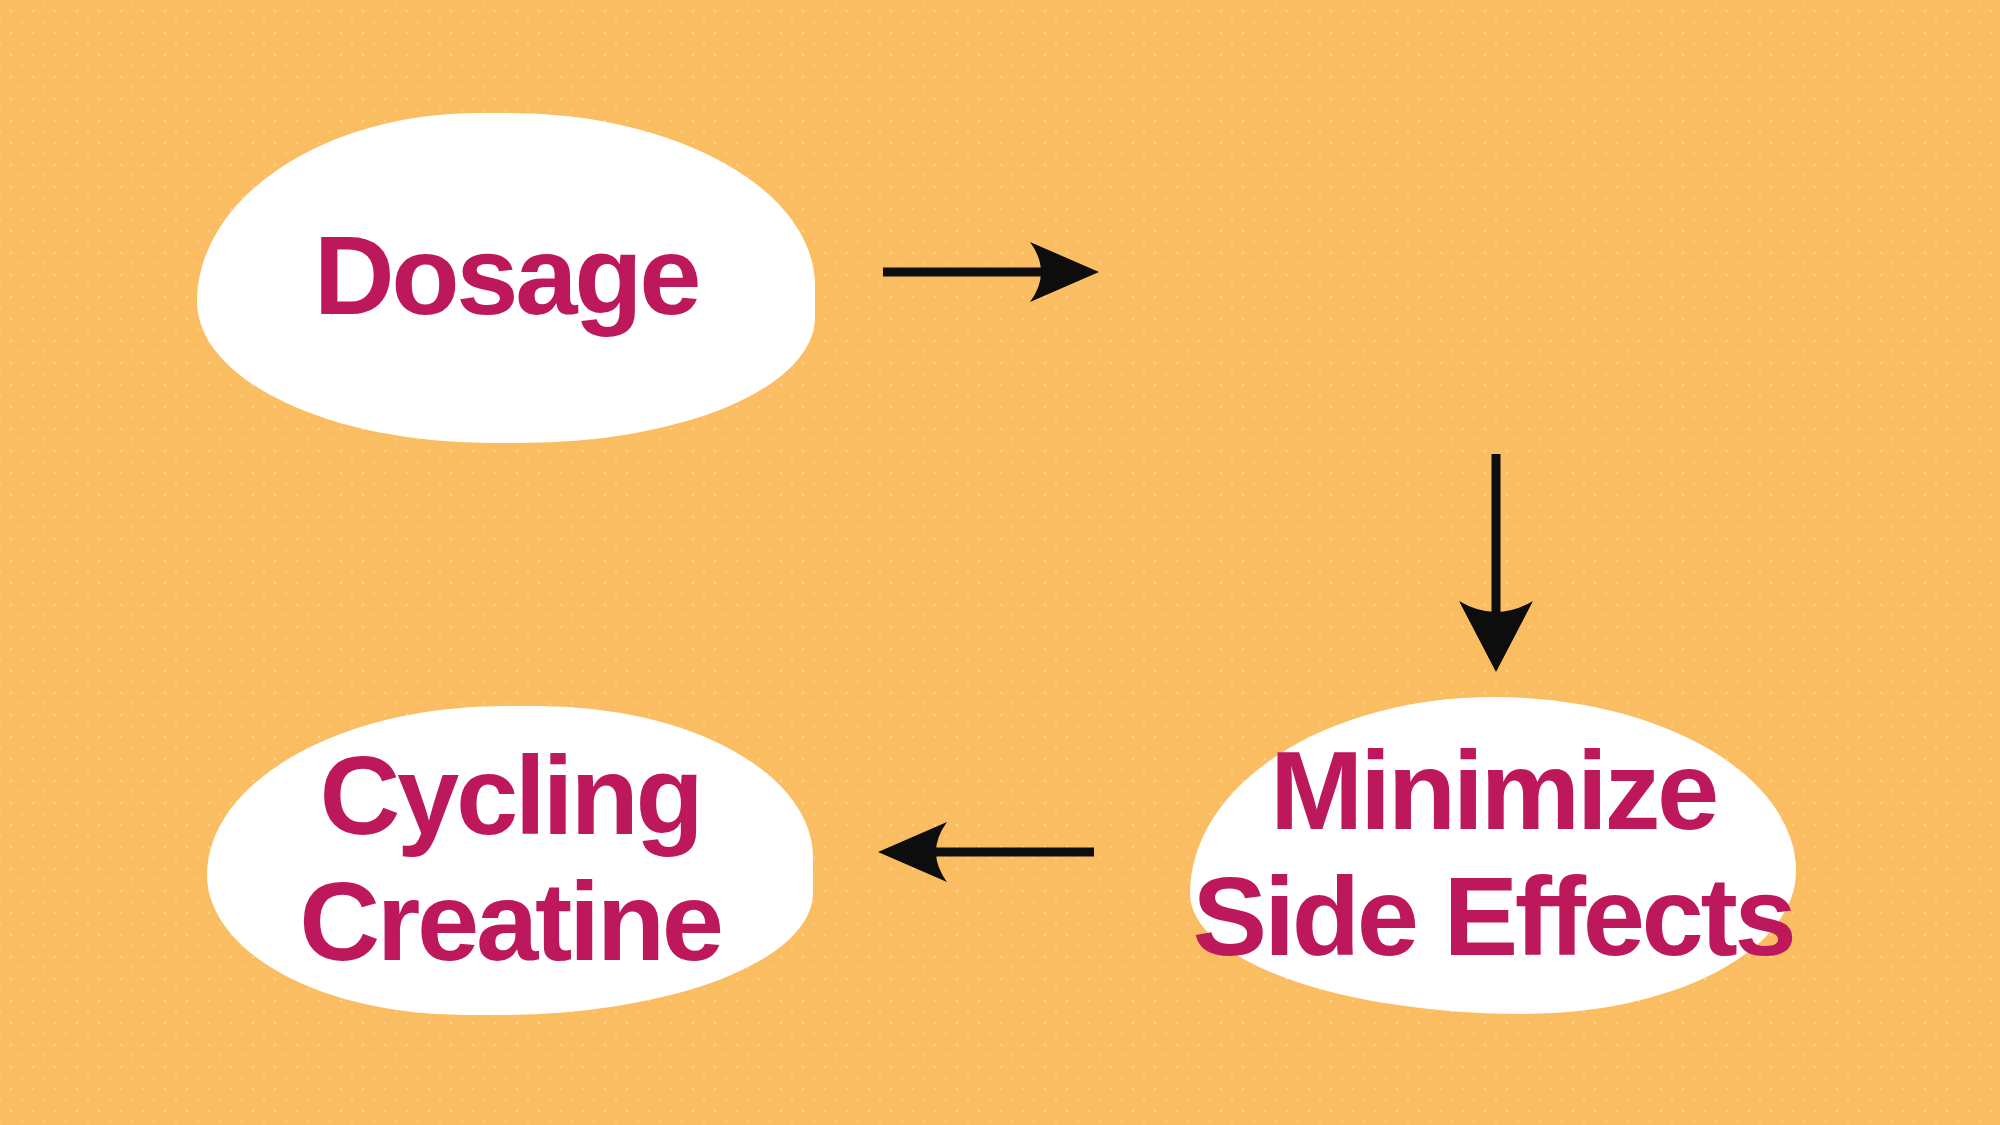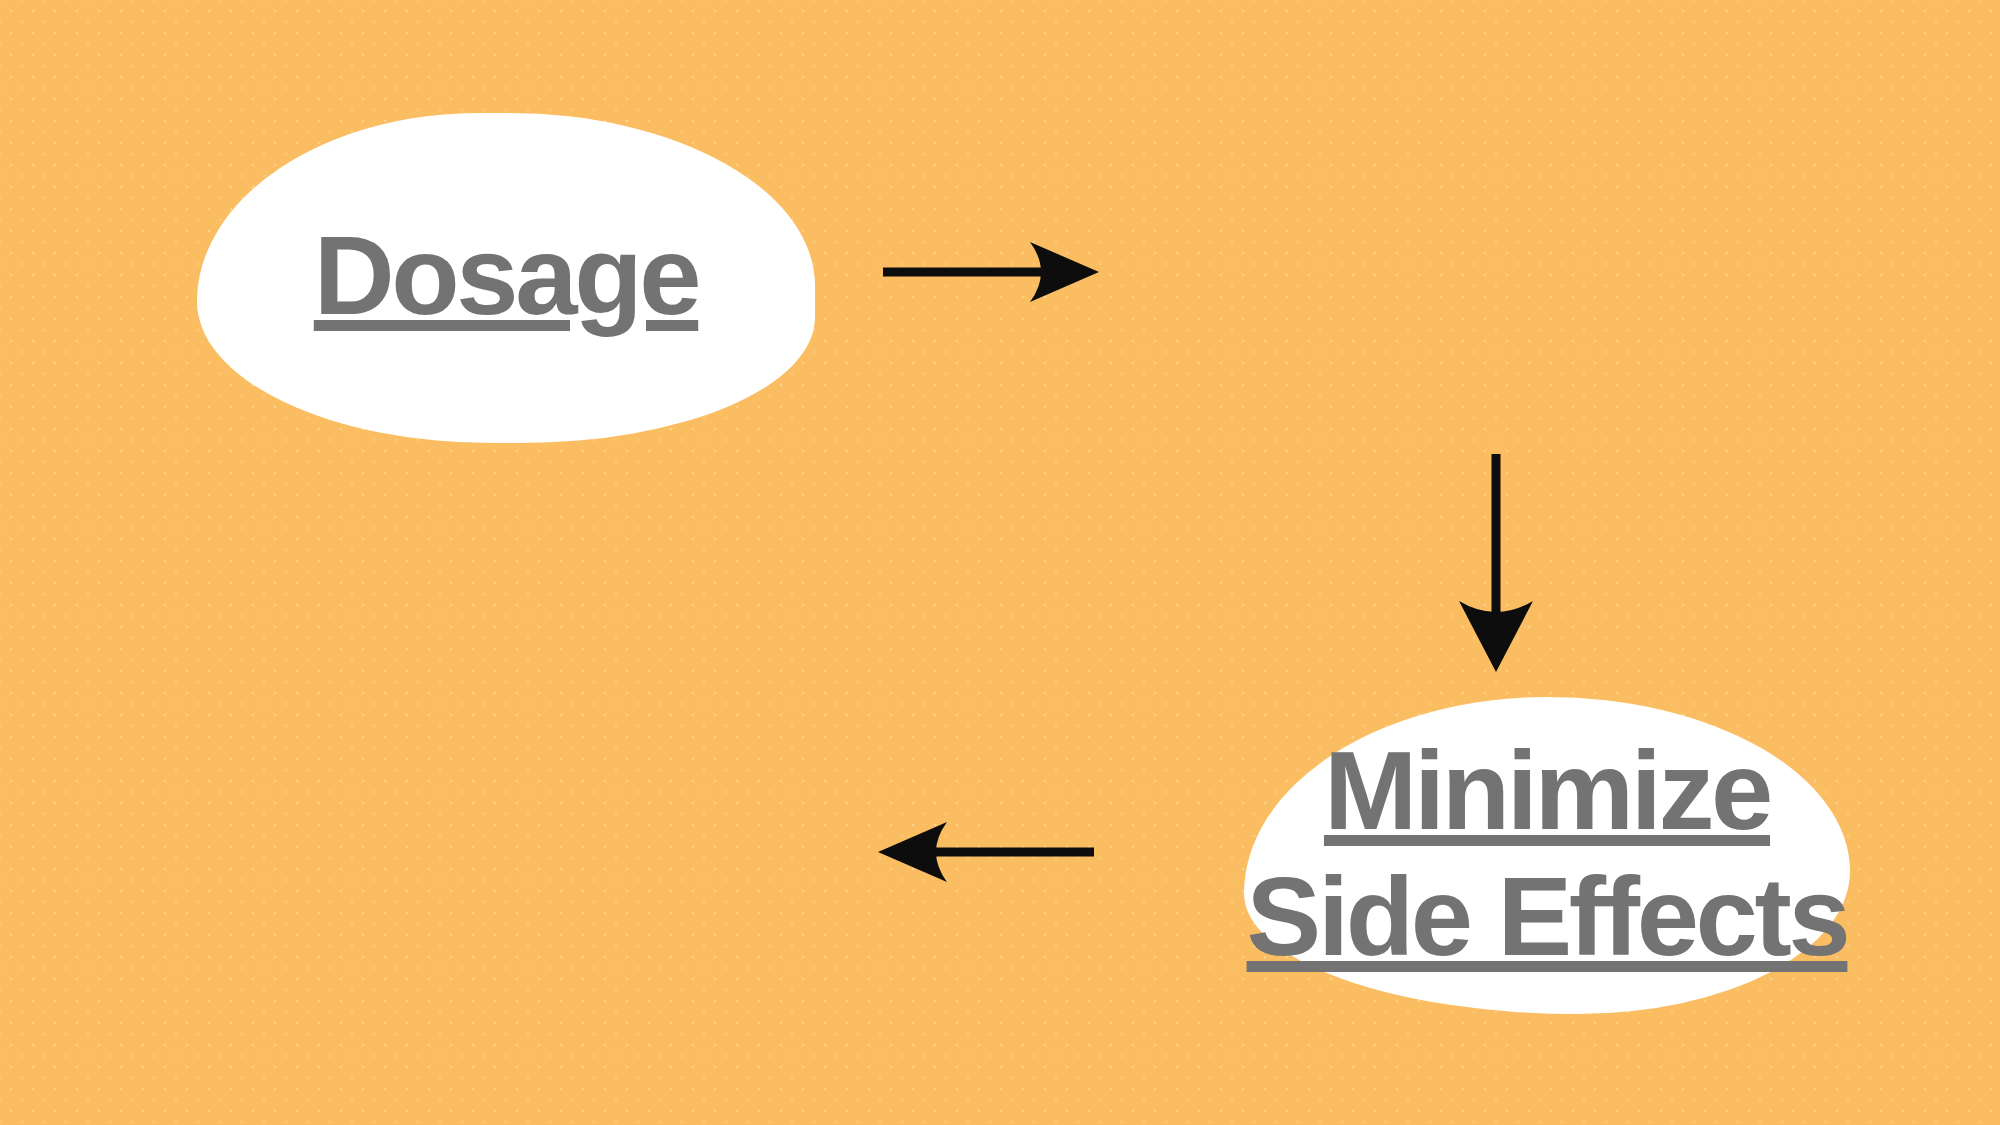--- a/index.html
+++ b/index.html
@@ -22,39 +22,38 @@
   }
   .node {
     position: absolute;
     background: #FFFFFF;
     display: flex;
     align-items: center;
     justify-content: center;
     text-align: center;
   }
   .node .label {
-    color: #737373;
+    color: #be185d;
     font-weight: 700;
     font-size: 112px;
     line-height: 1.12;
     letter-spacing: -0.03em;
     white-space: pre-line;
     transform: translateY(-2px);
-    text-decoration: underline;
   }
   .node-dosage {
     left: 197px; top: 113px; width: 618px; height: 330px;
     border-radius: 48% 52% 50% 50% / 60% 55% 40% 45%;
   }
   .node-stay-hydrated {
     left: 1190px; top: 119px; width: 612px; height: 331px;
     border-radius: 55% 45% 52% 48% / 55% 60% 45% 40%;
   }
   .node-minimize-side-effects {
-    left: 1244px; top: 697px; width: 606px; height: 317px;
+    left: 1190px; top: 697px; width: 606px; height: 317px;
     border-radius: 50% 50% 45% 55% / 62% 55% 45% 38%;
   }
   .node-cycling-creatine {
     left: 207px; top: 706px; width: 606px; height: 309px;
     border-radius: 52% 48% 55% 45% / 58% 52% 42% 48%;
   }
   .arrow {
     position: absolute;
     display: block;
   }
@@ -71,20 +70,24 @@
   <div class="node node-dosage">
     <span class="label">Dosage</span>
   </div>
 
 
   <div class="node node-minimize-side-effects">
     <span class="label">Minimize
 Side Effects</span>
   </div>
 
+  <div class="node node-cycling-creatine">
+    <span class="label">Cycling
+Creatine</span>
+  </div>
 
   <svg class="arrow arrow-right" width="220" height="64" viewBox="0 0 220 64" aria-hidden="true">
     <rect x="2" y="27.5" width="158" height="9"></rect>
     <path d="M149,2 Q171,32 149,62 L218,32 Z"></path>
   </svg>
 
   <svg class="arrow arrow-down" width="84" height="222" viewBox="0 0 84 222" aria-hidden="true">
     <rect x="37.5" y="2" width="9" height="158"></rect>
     <path d="M5,149 Q42,171 79,149 L42,220 Z"></path>
   </svg>

